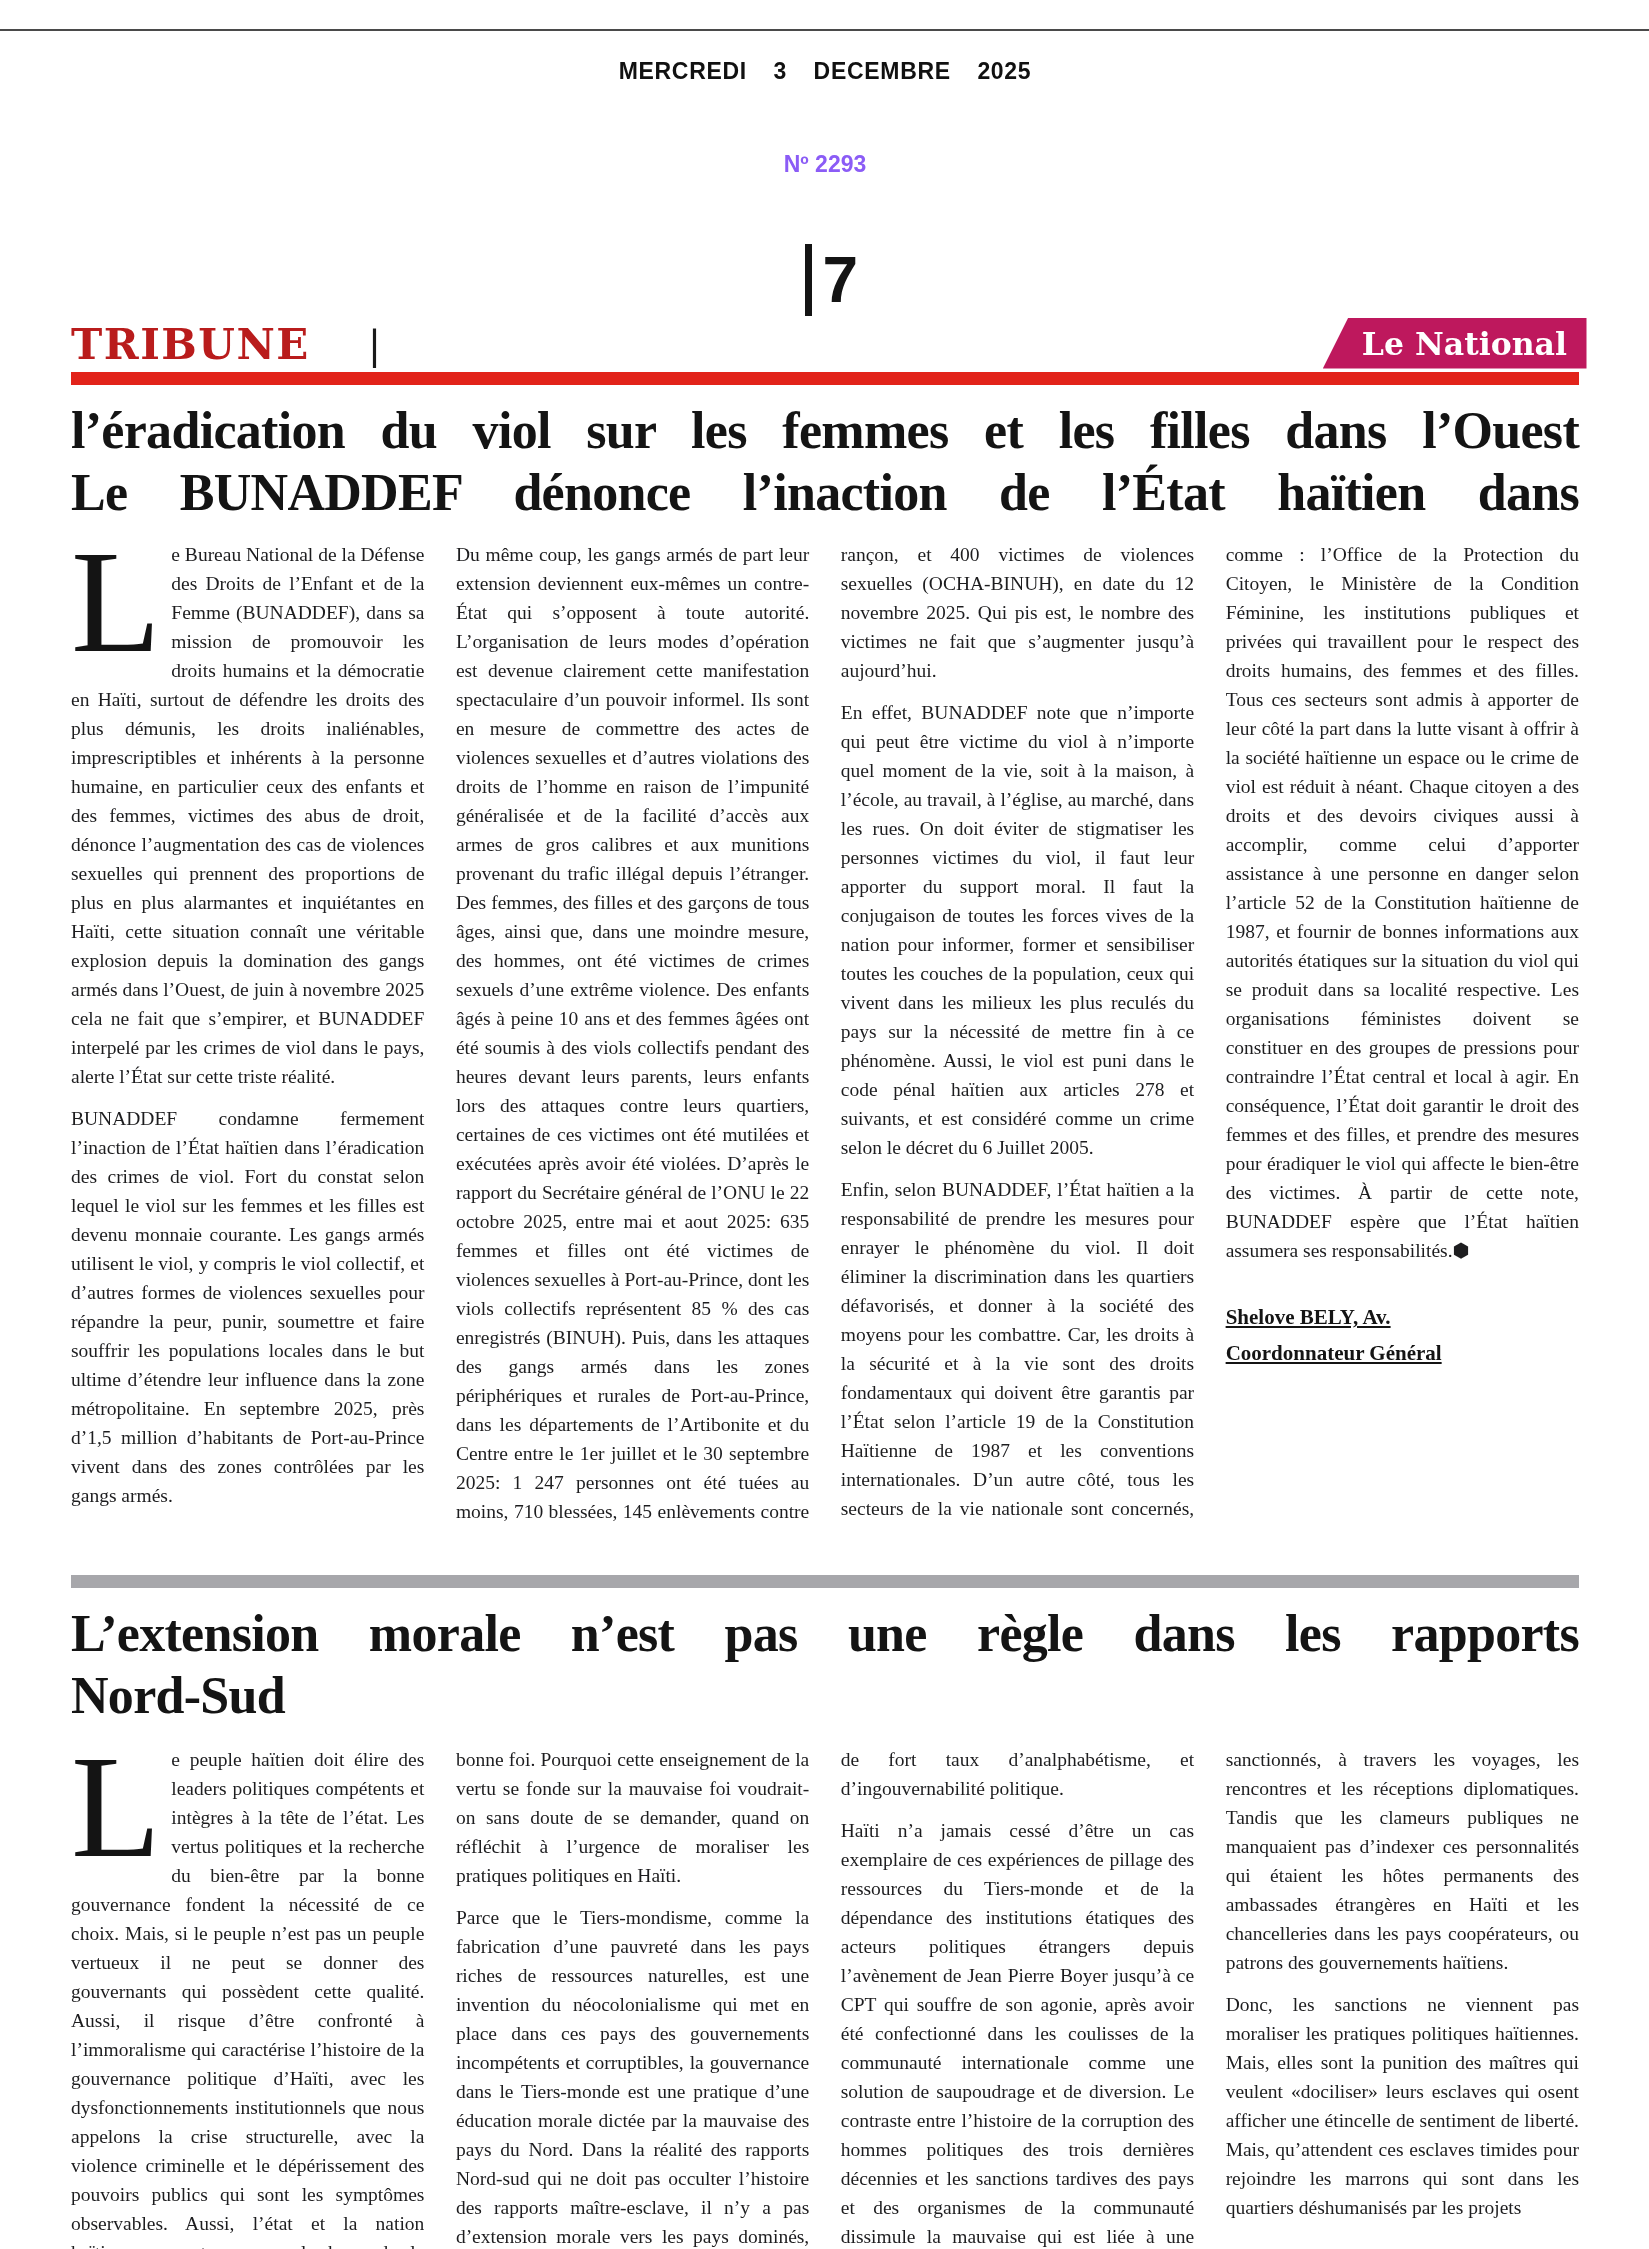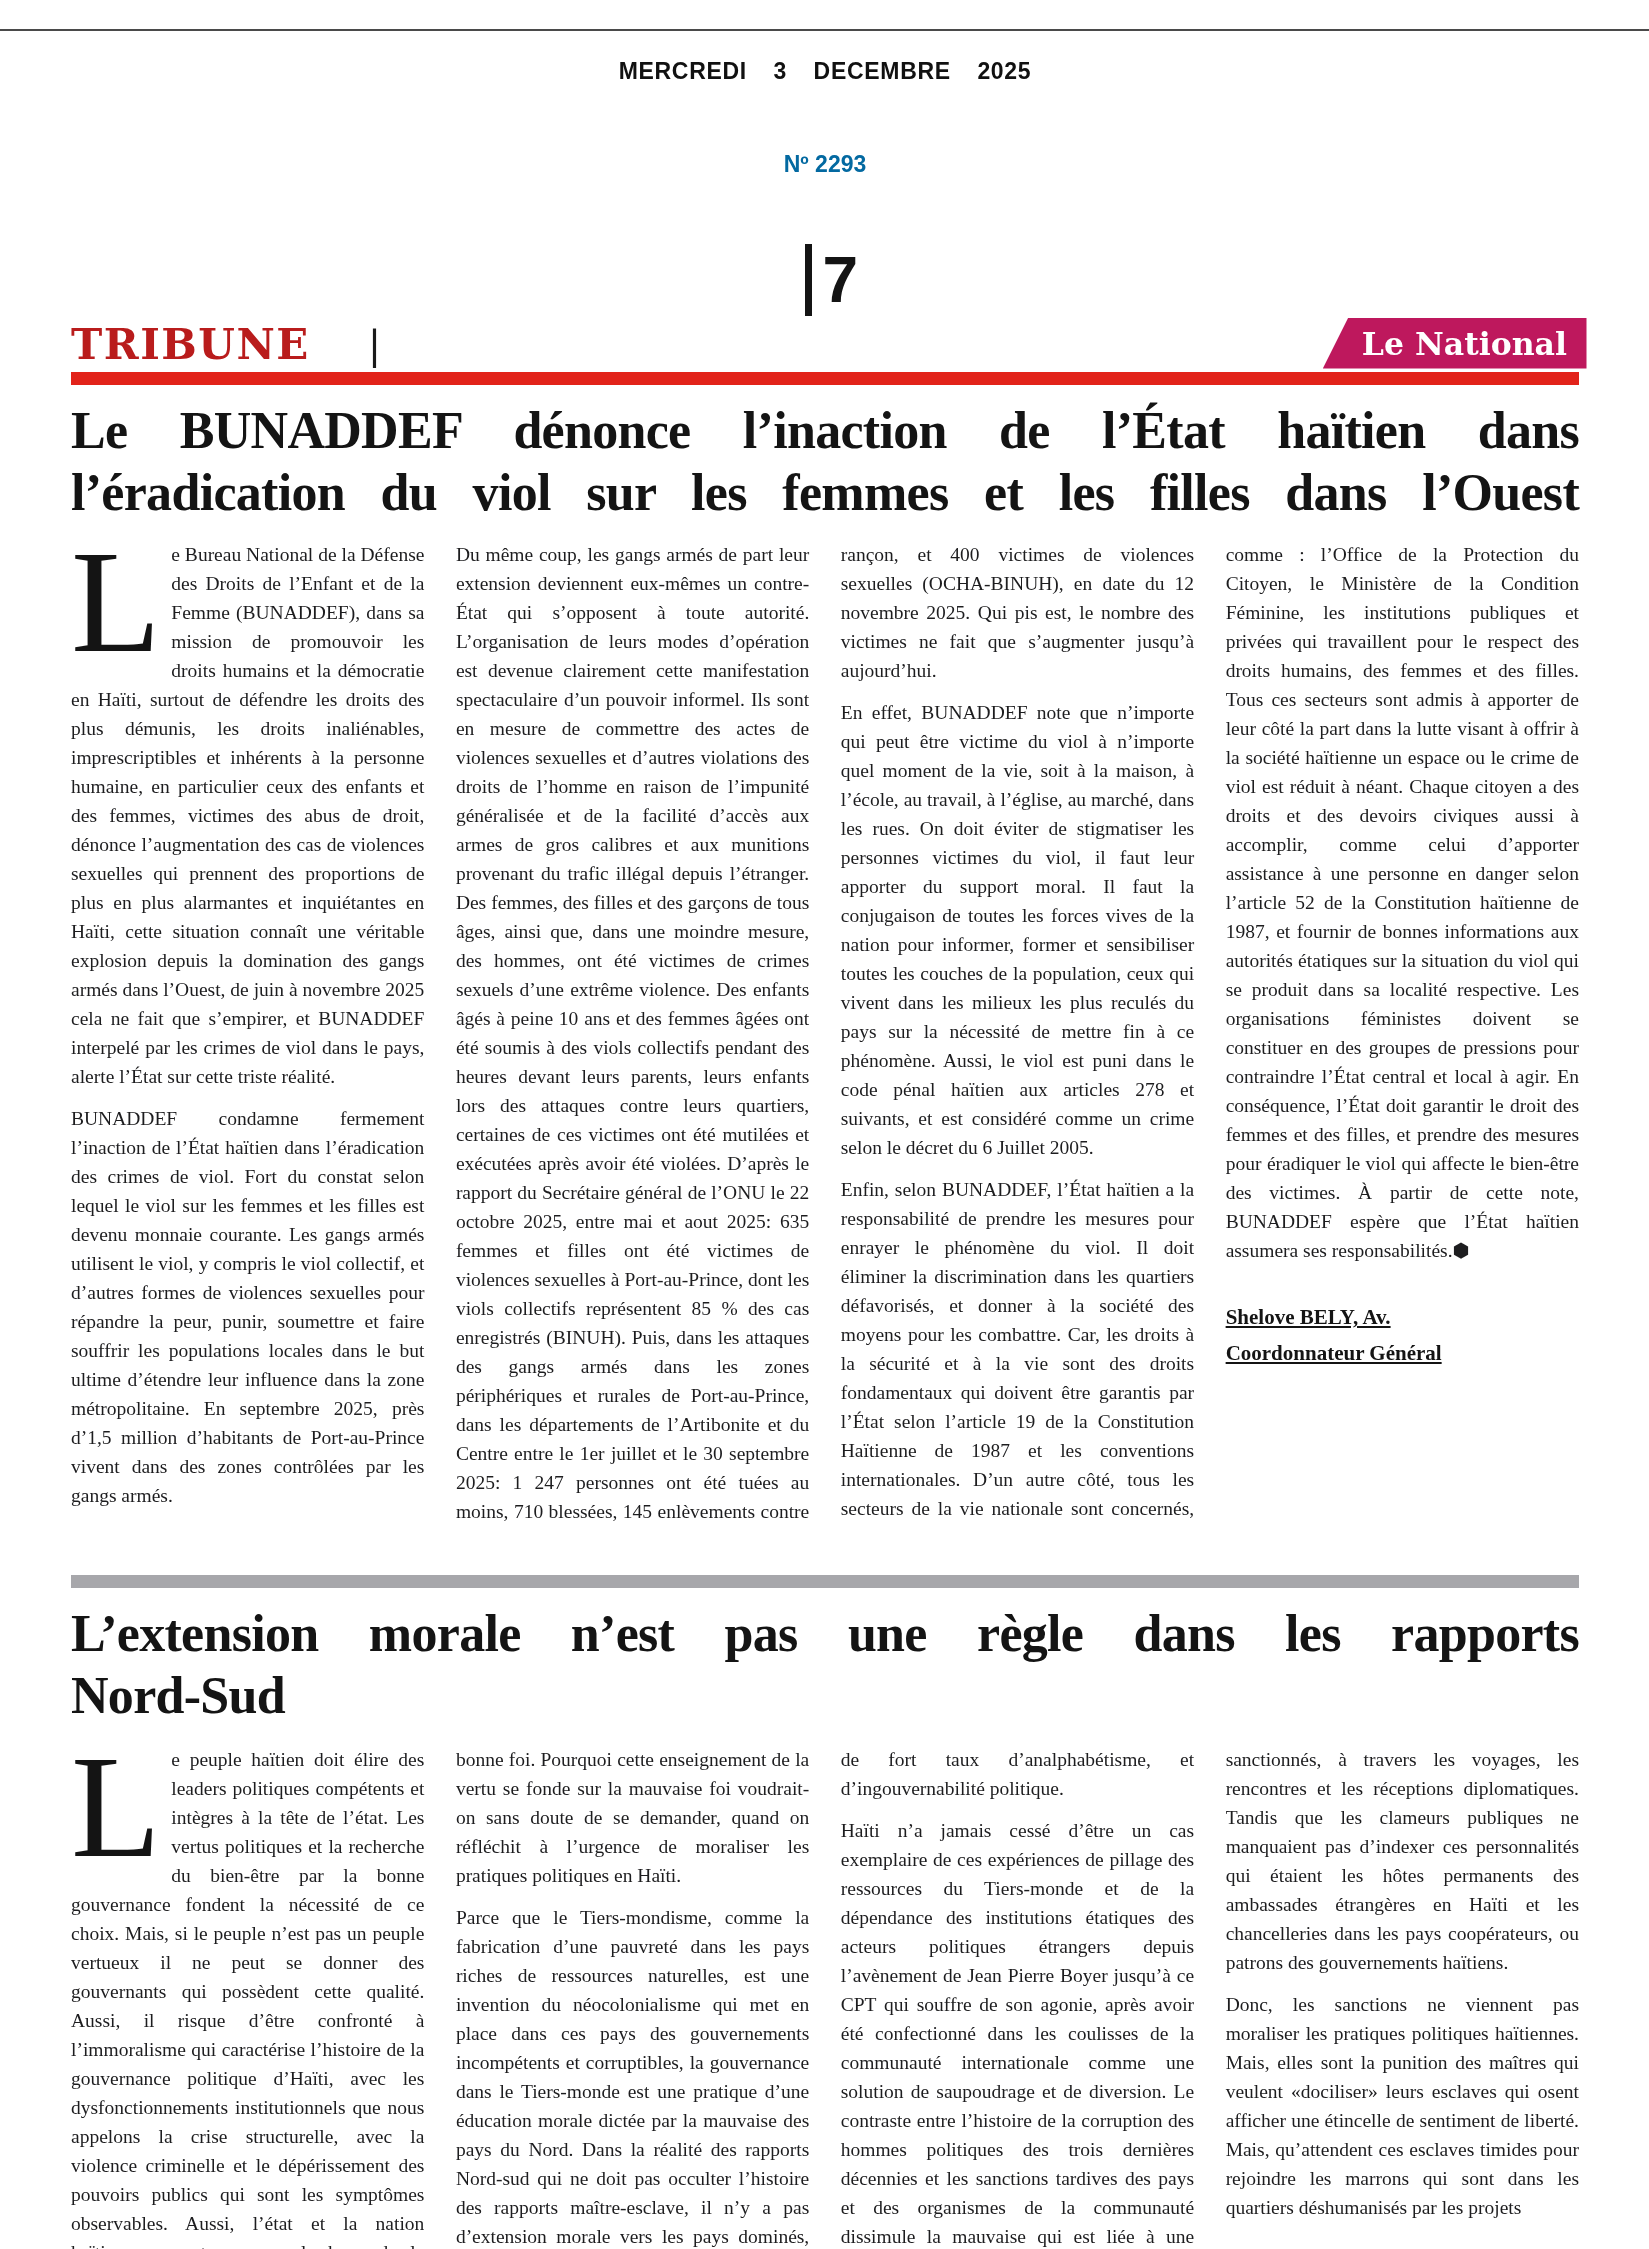--- a/index.html
+++ b/index.html
@@ -15,21 +15,21 @@
   .top-rule { position:absolute; top:28.5px; left:0; width:1650px; height:2.2px; background:#4a4a4a; }
   .content { position:relative; padding:0 71px; }
 
   
   .masthead {
     display:flex; justify-content:flex-end; align-items:center;
     padding-top:58px; gap:66px;
     font-family:"Liberation Sans", sans-serif; font-weight:bold;flex-direction:column;
   }
   .date-line { font-size:23px; letter-spacing:0.7px; word-spacing:19.5px; color:#111; }
-  .issue-number { font-size:23px; color:#0369a1; }
+  .issue-number { font-size:23px; color:#8b5cf6; }
   .page-number-box { display:flex; align-items:center; gap:10.5px; margin-right:-13.5px; }
   .page-number-bar { width:6.7px; height:72px; background:#141414; }
   .page-number { font-size:64px; line-height:72px; color:#141414; }
 
   
   .section-row { display:flex; justify-content:space-between; align-items:flex-end; margin-top:1.5px; }
   .section-title {
     font-family:"DejaVu Serif", serif; font-weight:bold;
     font-size:42px; letter-spacing:1.5px; color:#b91c1c;
   }
@@ -97,22 +97,22 @@
 
     <div class="section-row">
       <div>
         <span class="section-title">TRIBUNE</span><span class="section-title section-sep">|</span>
       </div>
       <div class="brand-badge">Le National</div>
     </div>
     <div class="red-bar"></div>
 
     <div class="headline">
+      <div class="hl-line">l’éradication du viol sur les femmes et les filles dans l’Ouest</div>
       <div class="hl-line">Le BUNADDEF dénonce l’inaction de l’État haïtien dans</div>
-      <div class="hl-line">l’éradication du viol sur les femmes et les filles dans l’Ouest</div>
     </div>
 
     <div class="article-body">
       <p><span class="dropcap">L</span><span>e Bureau National de la Défense des Droits de l’Enfant et de la Femme (BUNADDEF), dans sa mission de promouvoir les droits humains et la démocratie en Haïti, surtout de défendre les droits des plus démunis, les droits inaliénables, imprescriptibles et inhérents à la personne humaine, en particulier ceux des enfants et des femmes, victimes des abus de droit, dénonce l’augmentation des cas de violences sexuelles qui prennent des proportions de plus en plus alarmantes et inquiétantes en Haïti, cette situation connaît une véritable explosion depuis la domination des gangs armés dans l’Ouest, de juin à novembre 2025 cela ne fait que s’empirer, et BUNADDEF interpelé par les crimes de viol dans le pays, alerte l’État sur cette triste réalité.</span></p>
       <p>BUNADDEF condamne fermement l’inaction de l’État haïtien dans l’éradication des crimes de viol. Fort du constat selon lequel le viol sur les femmes et les filles est devenu monnaie courante. Les gangs armés utilisent le viol, y compris le viol collectif, et d’autres formes de violences sexuelles pour répandre la peur, punir, soumettre et faire souffrir les populations locales dans le but ultime d’étendre leur influence dans la zone métropolitaine. En septembre 2025, près d’1,5 million d’habitants de Port-au-Prince vivent dans des zones contrôlées par les gangs armés.</p>
       <p>Du même coup, les gangs armés de part leur extension deviennent eux-mêmes un contre-État qui s’opposent à toute autorité. L’organisation de leurs modes d’opération est devenue clairement cette manifestation spectaculaire d’un pouvoir informel. Ils sont en mesure de commettre des actes de violences sexuelles et d’autres violations des droits de l’homme en raison de l’impunité généralisée et de la facilité d’accès aux armes de gros calibres et aux munitions provenant du trafic illégal depuis l’étranger. Des femmes, des filles et des garçons de tous âges, ainsi que, dans une moindre mesure, des hommes, ont été victimes de crimes sexuels d’une extrême violence. Des enfants âgés à peine 10 ans et des femmes âgées ont été soumis à des viols collectifs pendant des heures devant leurs parents, leurs enfants lors des attaques contre leurs quartiers, certaines de ces victimes ont été mutilées et exécutées après avoir été violées. D’après le rapport du Secrétaire général de l’ONU le 22 octobre 2025, entre mai et aout 2025: 635 femmes et filles ont été victimes de violences sexuelles à Port-au-Prince, dont les viols collectifs représentent 85 % des cas enregistrés (BINUH). Puis, dans les attaques des gangs armés dans les zones périphériques et rurales de Port-au-Prince, dans les départements de l’Artibonite et du Centre entre le 1er juillet et le 30 septembre 2025: 1 247 personnes ont été tuées au moins, 710 blessées, 145 enlèvements contre rançon, et 400 victimes de violences sexuelles (OCHA-BINUH), en date du 12 novembre 2025. Qui pis est, le nombre des victimes ne fait que s’augmenter jusqu’à aujourd’hui.</p>
       <p>En effet, BUNADDEF note que n’importe qui peut être victime du viol à n’importe quel moment de la vie, soit à la maison, à l’école, au travail, à l’église, au marché, dans les rues. On doit éviter de stigmatiser les personnes victimes du viol, il faut leur apporter du support moral. Il faut la conjugaison de toutes les forces vives de la nation pour informer, former et sensibiliser toutes les couches de la population, ceux qui vivent dans les milieux les plus reculés du pays sur la nécessité de mettre fin à ce phénomène. Aussi, le viol est puni dans le code pénal haïtien aux articles 278 et suivants, et est considéré comme un crime selon le décret du 6 Juillet 2005.</p>
       <p>Enfin, selon BUNADDEF, l’État haïtien a la responsabilité de prendre les mesures pour enrayer le phénomène du viol. Il doit éliminer la discrimination dans les quartiers défavorisés, et donner à la société des moyens pour les combattre. Car, les droits à la sécurité et à la vie sont des droits fondamentaux qui doivent être garantis par l’État selon l’article 19 de la Constitution Haïtienne de 1987 et les conventions internationales. D’un autre côté, tous les secteurs de la vie nationale sont concernés, comme : l’Office de la Protection du Citoyen, le Ministère de la Condition Féminine, les institutions publiques et privées qui travaillent pour le respect des droits humains, des femmes et des filles. Tous ces secteurs sont admis à apporter de leur côté la part dans la lutte visant à offrir à la société haïtienne un espace ou le crime de viol est réduit à néant. Chaque citoyen a des droits et des devoirs civiques aussi à accomplir, comme celui d’apporter assistance à une personne en danger selon l’article 52 de la Constitution haïtienne de 1987, et fournir de bonnes informations aux autorités étatiques sur la situation du viol qui se produit dans sa localité respective. Les organisations féministes doivent se constituer en des groupes de pressions pour contraindre l’État central et local à agir. En conséquence, l’État doit garantir le droit des femmes et des filles, et prendre des mesures pour éradiquer le viol qui affecte le bien-être des victimes. À partir de cette note, BUNADDEF espère que l’État haïtien assumera ses responsabilités.⬢</p>
       <div class="signature">
         <div>Shelove BELY, Av.</div>

